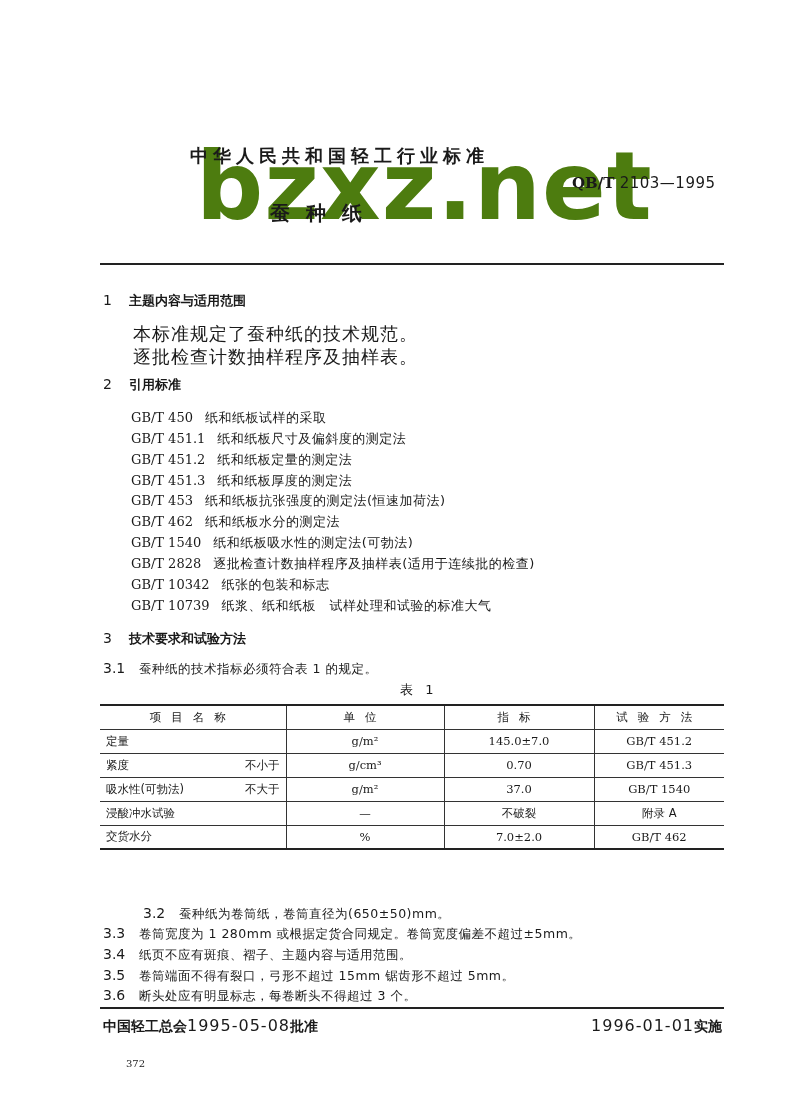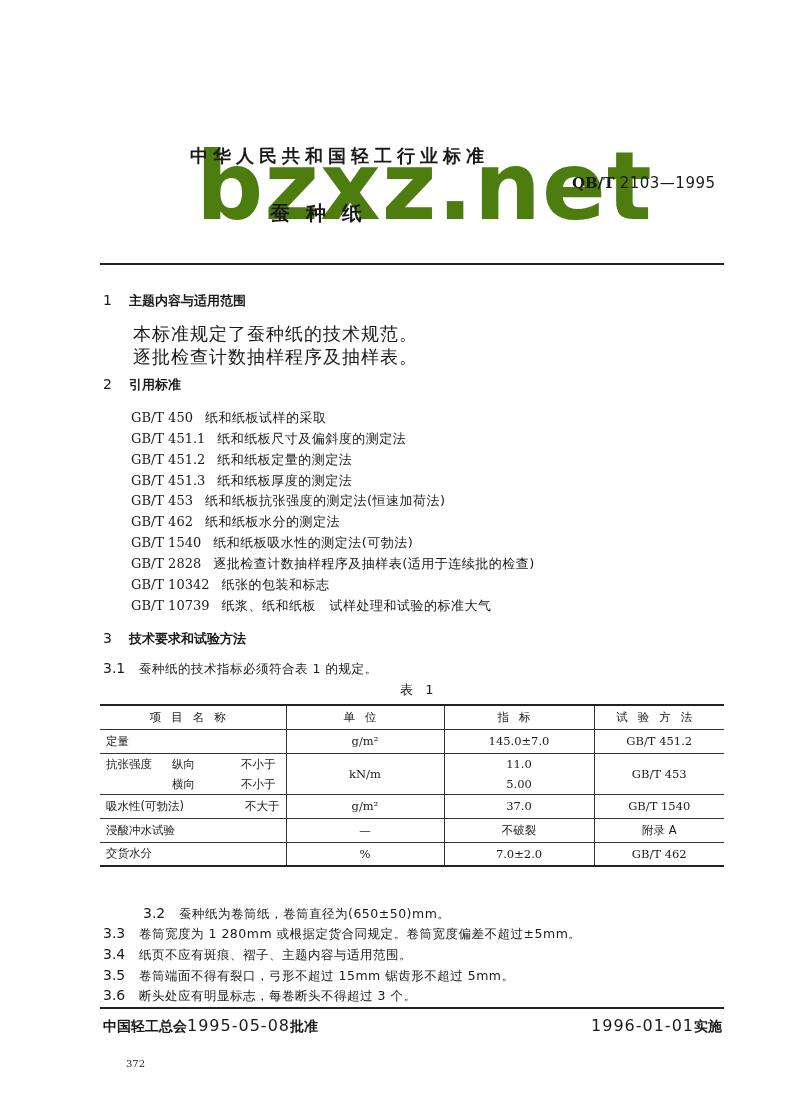--- a/index.html
+++ b/index.html
@@ -140,30 +140,24 @@
     </tr>
   </thead>
   <tbody>
     <tr>
       <td class="name"><span>定量</span><span class="qual"></span></td>
       <td>g/m²</td>
       <td>145.0±7.0</td>
       <td>GB/T 451.2</td>
     </tr>
     <tr>
-      <td class="name two-line">
-        <span class="sub-row"><span>抗张强度</span><span class="dir">纵向</span><span class="qual">不小于</span>&nbsp;</span>
-        <span class="sub-row">&nbsp;<span class="dir">横向</span><span class="qual">不小于</span></span>
-      </td>
-      <td>kN/m</td>
-      <td class="two-line">
-        <span class="sub-row">11.0</span>
-        <span class="sub-row">5.00</span>
-      </td>
-      <td>GB/T 453</td>
+      <td class="name"><span>紧度</span><span class="qual">不小于</span></td>
+      <td>g/cm³</td>
+      <td>0.70</td>
+      <td>GB/T 451.3</td>
     </tr>
     <tr>
       <td class="name"><span>吸水性(可勃法)</span><span class="qual">不大于</span></td>
       <td>g/m²</td>
       <td>37.0</td>
       <td>GB/T 1540</td>
     </tr>
     <tr>
       <td class="name"><span>浸酸冲水试验</span><span class="qual"></span></td>
       <td>—</td>

